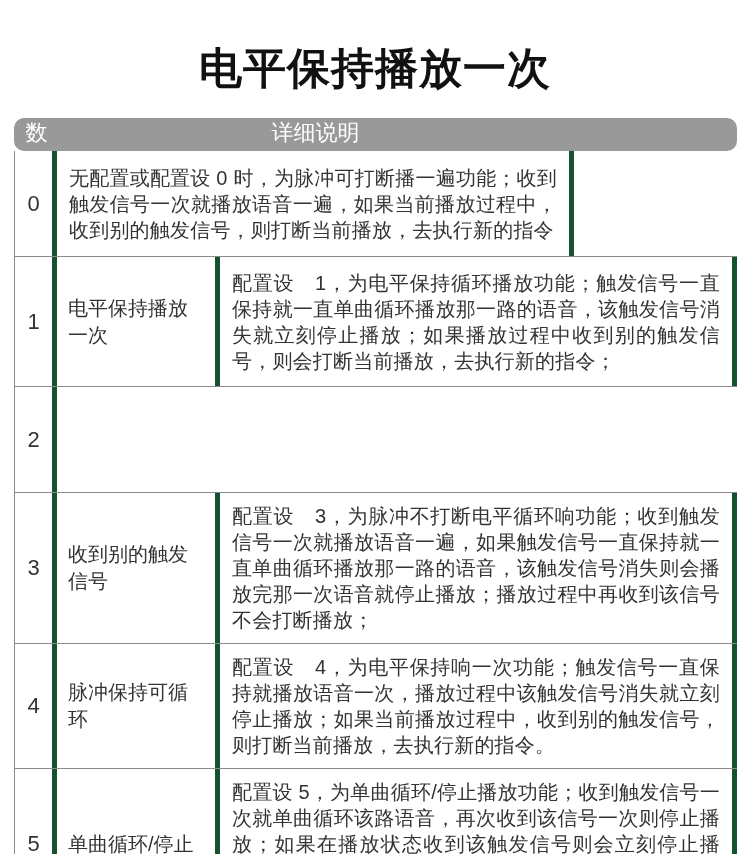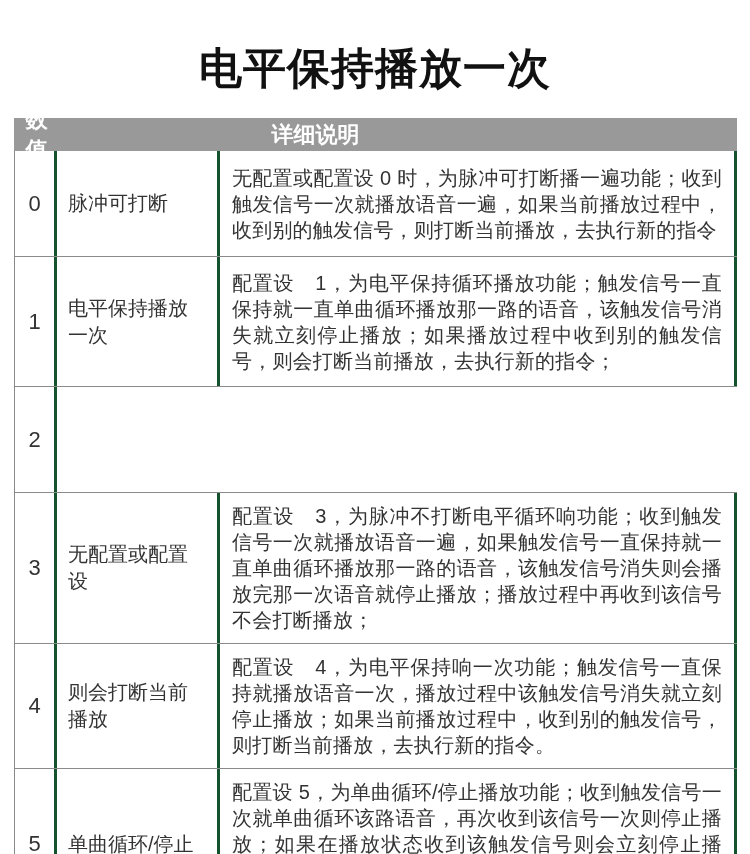--- a/index.html
+++ b/index.html
@@ -25,39 +25,39 @@
     color: #111111;
     letter-spacing: 1px;
   }
   .table {
     width: 723px;
     margin-left: 14px;
     color: #333333;
   }
   .thead {
     display: flex;
-    align-items: center;
     height: 33px;
     background: #999999;
     color: #ffffff;
-    font-weight: bold;
+    font-weight: normal;
     font-size: 22px;
+    border-radius: 10px;
   }
   .th-val  { width: 43px;  padding-left: 2px; text-align: center; }
   .th-func { width: 163px; padding-left: 12px; }
   .th-desc { width: 517px; text-align: center; }
   .row {
     display: flex;
     align-items: stretch;
     border-bottom: 1px solid #8a8a8a;
   }
   .cell {
     display: flex;
     align-items: center;
-    border-right: 3px solid #14532d;
+    border-right: 5px solid #14532d;
   }
   .c-val {
     width: 43px;
     justify-content: center;
     font-size: 22px;
     border-left: 1px solid #8a8a8a;
   }
   .c-func {
     width: 163px;
     padding: 8px 10px 8px 11px;
@@ -89,43 +89,42 @@
 
   <div class="table">
 
     <div class="thead">
       <div class="th-val">数值</div>
       <div class="th-desc">详细说明</div>
     </div>
 
     <div class="row r0">
       <div class="cell c-val">0</div>
-      <div class="cell c-func">脉冲可打断</div>
       <div class="cell c-desc">无配置或配置设 0 时，为脉冲可打断播一遍功能；收到触发信号一次就播放语音一遍，如果当前播放过程中，收到别的触发信号，则打断当前播放，去执行新的指令</div>
     </div>
 
     <div class="row r1">
       <div class="cell c-val">1</div>
       <div class="cell c-func">电平保持播放一次</div>
       <div class="cell c-desc">配置设　1，为电平保持循环播放功能；触发信号一直保持就一直单曲循环播放那一路的语音，该触发信号消失就立刻停止播放；如果播放过程中收到别的触发信号，则会打断当前播放，去执行新的指令；</div>
     </div>
 
     <div class="row r2">
       <div class="cell c-val">2</div>
     </div>
 
     <div class="row r3">
       <div class="cell c-val">3</div>
-      <div class="cell c-func">无配置或配置设</div>
+      <div class="cell c-func">收到别的触发信号</div>
       <div class="cell c-desc">配置设　3，为脉冲不打断电平循环响功能；收到触发信号一次就播放语音一遍，如果触发信号一直保持就一直单曲循环播放那一路的语音，该触发信号消失则会播放完那一次语音就停止播放；播放过程中再收到该信号不会打断播放；</div>
     </div>
 
     <div class="row r4">
       <div class="cell c-val">4</div>
-      <div class="cell c-func">则会打断当前播放</div>
+      <div class="cell c-func">脉冲保持可循环</div>
       <div class="cell c-desc">配置设　4，为电平保持响一次功能；触发信号一直保持就播放语音一次，播放过程中该触发信号消失就立刻停止播放；如果当前播放过程中，收到别的触发信号，则打断当前播放，去执行新的指令。</div>
     </div>
 
     <div class="row r5">
       <div class="cell c-val">5</div>
       <div class="cell c-func">单曲循环/停止</div>
       <div class="cell c-desc">配置设 5，为单曲循环/停止播放功能；收到触发信号一次就单曲循环该路语音，再次收到该信号一次则停止播放；如果在播放状态收到该触发信号则会立刻停止播放；如果循环播放过程中收到别的触发信号，则会打断当</div>
     </div>
 
   </div>

